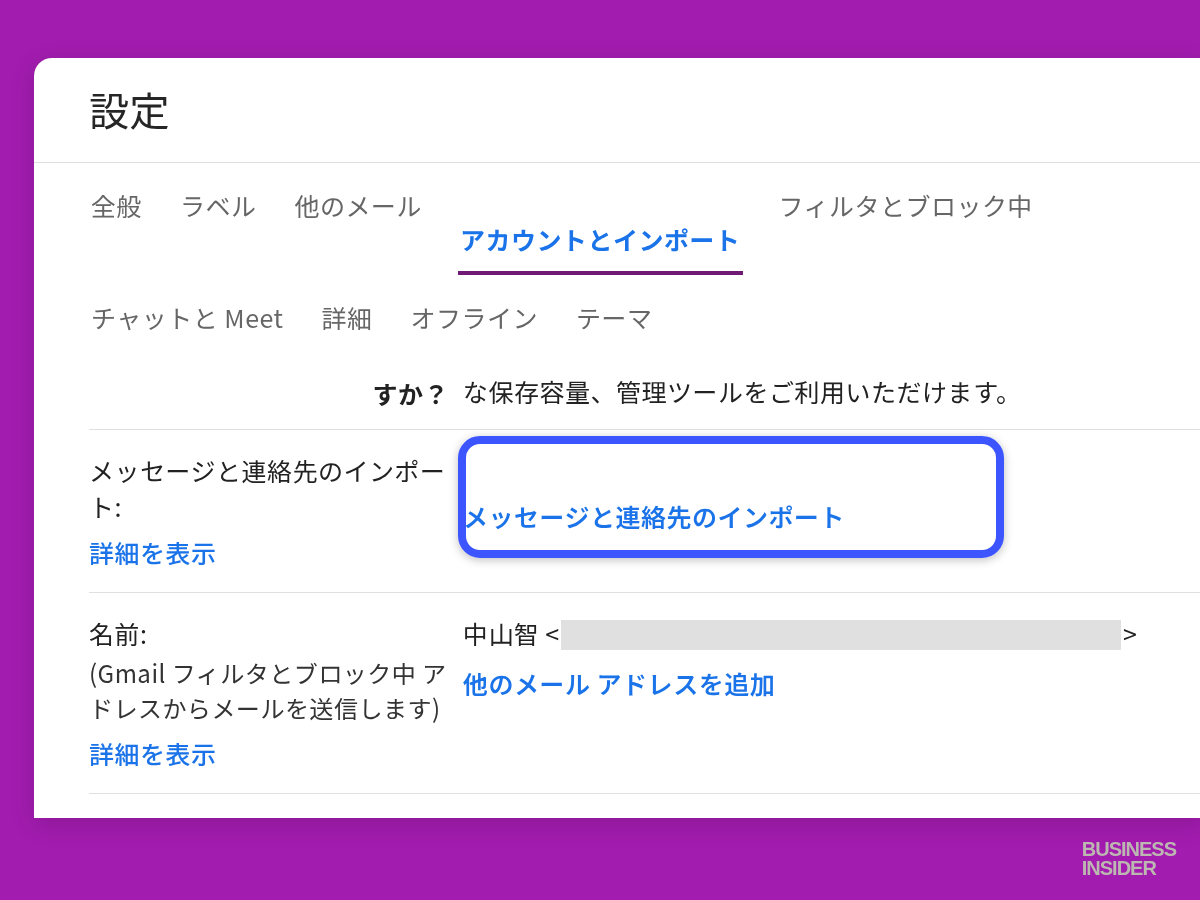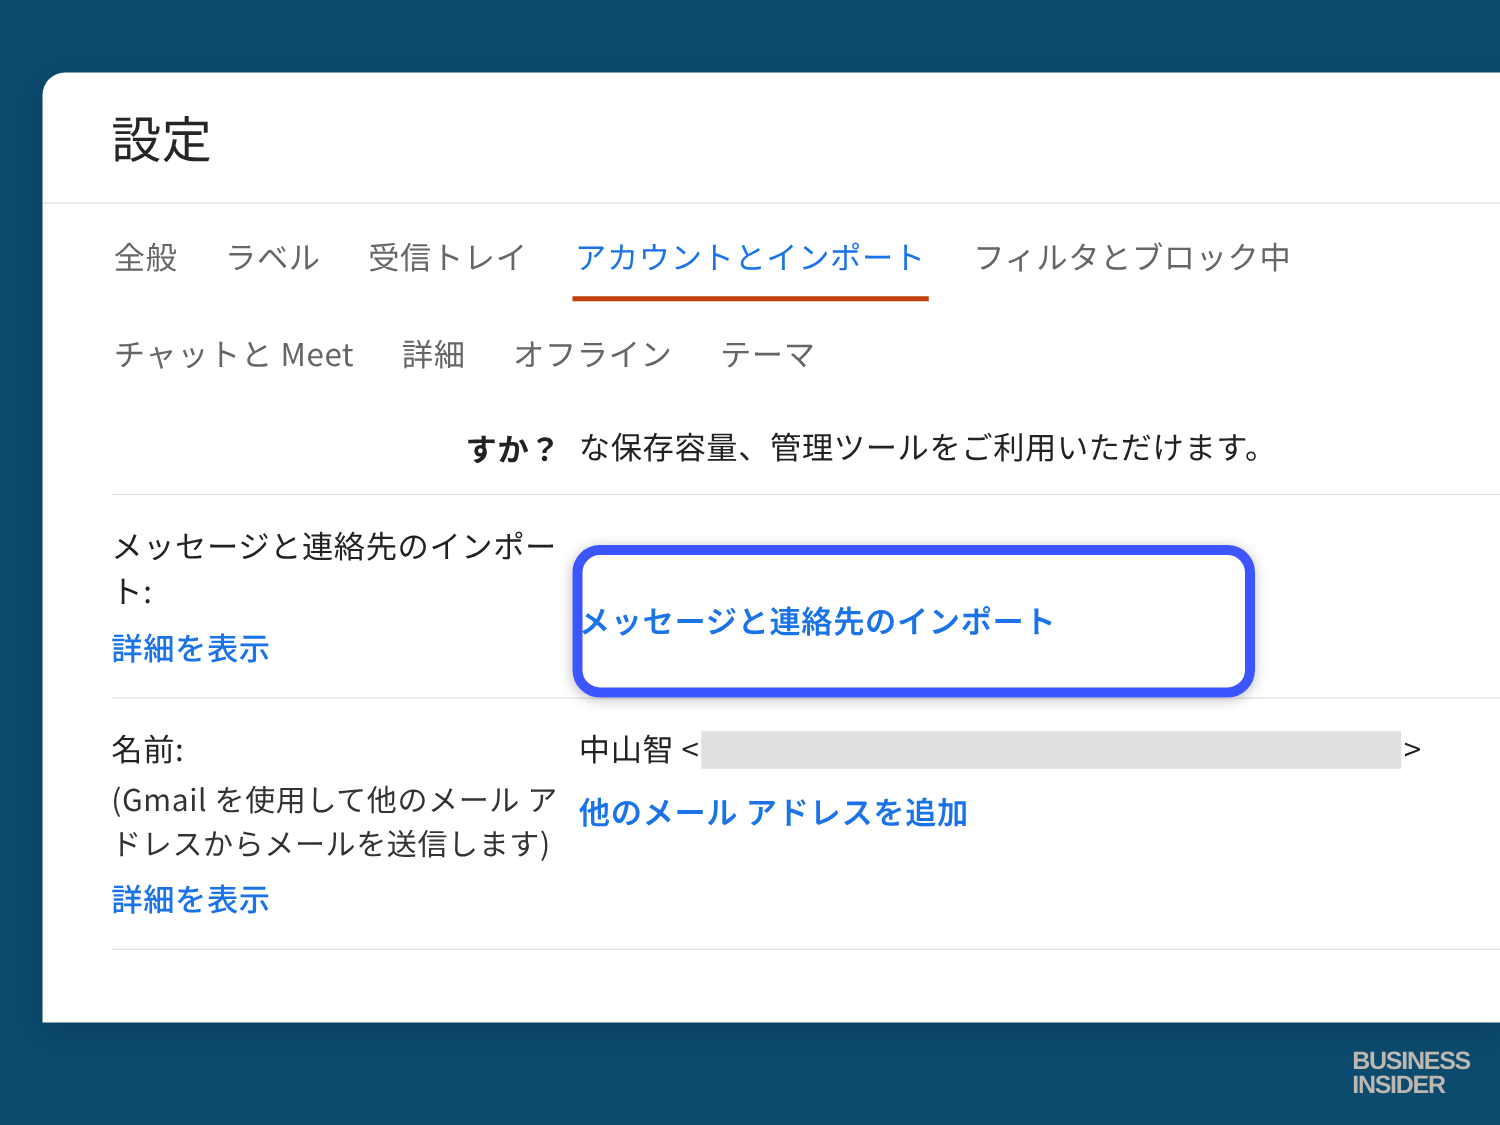--- a/index.html
+++ b/index.html
@@ -1,27 +1,27 @@
 <!DOCTYPE html>
 <html><head>
 <meta charset="utf-8">
 <style>
   html,body{margin:0;padding:0;width:1200px;height:900px;background:#ece8e4;font-family:"Hiragino Sans","Yu Gothic","Meiryo","Noto Sans JP",Arial,sans-serif;overflow:hidden;}
-  .desk{position:absolute;inset:0;background:#0c4a6e;}
+  .desk{position:absolute;inset:0;background:#a21caf;}
   .panel{
     position:absolute;left:34px;top:58px;right:-4px;height:760px;
     background:#fff;border-radius:18px 0 0 0;box-shadow:0 6px 24px rgba(0,0,0,.15);
     color:#222;overflow:hidden;
   }
   .panel-inner{padding-left:55px;padding-right:0;padding-top:22px;}
   .title{font-size:40px;font-weight:400;color:#262626;margin-bottom:24px;letter-spacing:1px;}
   .divider{height:1px;background:rgba(0,0,0,.12);margin-left:-55px;}
   .tabs{margin-top:18px;display:flex;flex-wrap:wrap;column-gap:34px;row-gap:18px;font-size:25px;color:#666;}
   .tab{padding:6px 2px 14px 2px;cursor:pointer;white-space:nowrap;}
-  .tab.active{color:#1a73e8;font-weight:400;border-bottom:4px solid #c2410c;}
+  .tab.active{color:#1a73e8;font-weight:700;border-bottom:4px solid #701a75;margin-top:34px;}
   .content{margin-top:18px;font-size:25px;color:#222;}
   .row{display:flex;gap:14px;border-bottom:1px solid rgba(0,0,0,.12);padding:22px 0;}
   .left{flex:0 0 360px;}
   .right{flex:1;line-height:1.45;overflow:hidden;}
   .bold{font-weight:400;}
   .link{color:#1a73e8;cursor:pointer;font-weight:500;}
   .small{font-size:24px;color:#333;}
   .muted-box{display:inline-block;width:560px;height:30px;background:#e0e0e0;vertical-align:-6px;margin:0 2px;}
   .highlight-box{
     position:absolute;border:8px solid #3d55ff;border-radius:22px;
@@ -43,21 +43,21 @@
 <div class="desk">
   <div class="panel">
     <div class="panel-inner">
 
       <div class="title jp">設定</div>
       <div class="divider"></div>
 
       <div class="tabs">
         <div class="tab jp">全般</div>
         <div class="tab jp">ラベル</div>
-        <div class="tab jp">受信トレイ</div>
+        <div class="tab jp">他のメール</div>
         <div class="tab jp active">アカウントとインポート</div>
         <div class="tab jp">フィルタとブロック中</div>
         <div class="tab jp">チャットと Meet</div>
         <div class="tab jp">詳細</div>
         <div class="tab jp">オフライン</div>
         <div class="tab jp">テーマ</div>
       </div>
 
       <div class="content">
 
@@ -68,28 +68,28 @@
           </div>
         </div>
 
         <div class="row">
           <div class="left">
             <div class="bold jp">メッセージと連絡先のインポート:</div>
             <div class="link jp" style="margin-top:10px">詳細を表示</div>
           </div>
           <div class="right">
             <br>
-            <span class="link jp" style="display:inline-block;margin-top:24px;font-weight:600">メッセージと連絡先のインポート</span>
+            <span class="link jp" style="display:inline-block;margin-top:10px;font-weight:600">メッセージと連絡先のインポート</span>
           </div>
         </div>
 
         <div class="row">
           <div class="left">
             <div class="bold jp">名前:</div>
-            <div class="small jp" style="margin-top:4px">(Gmail を使用して他のメール アドレスからメールを送信します)</div>
+            <div class="small jp" style="margin-top:4px">(Gmail フィルタとブロック中 アドレスからメールを送信します)</div>
             <div class="link jp" style="margin-top:10px">詳細を表示</div>
           </div>
           <div class="right">
             <div>
               <span class="jp">中山智</span>
               <span> &lt;</span><span class="muted-box"></span><span>&gt;</span>
             </div>
             <div class="link jp" style="margin-top:14px;font-weight:600">他のメール アドレスを追加</div>
           </div>
         </div>

